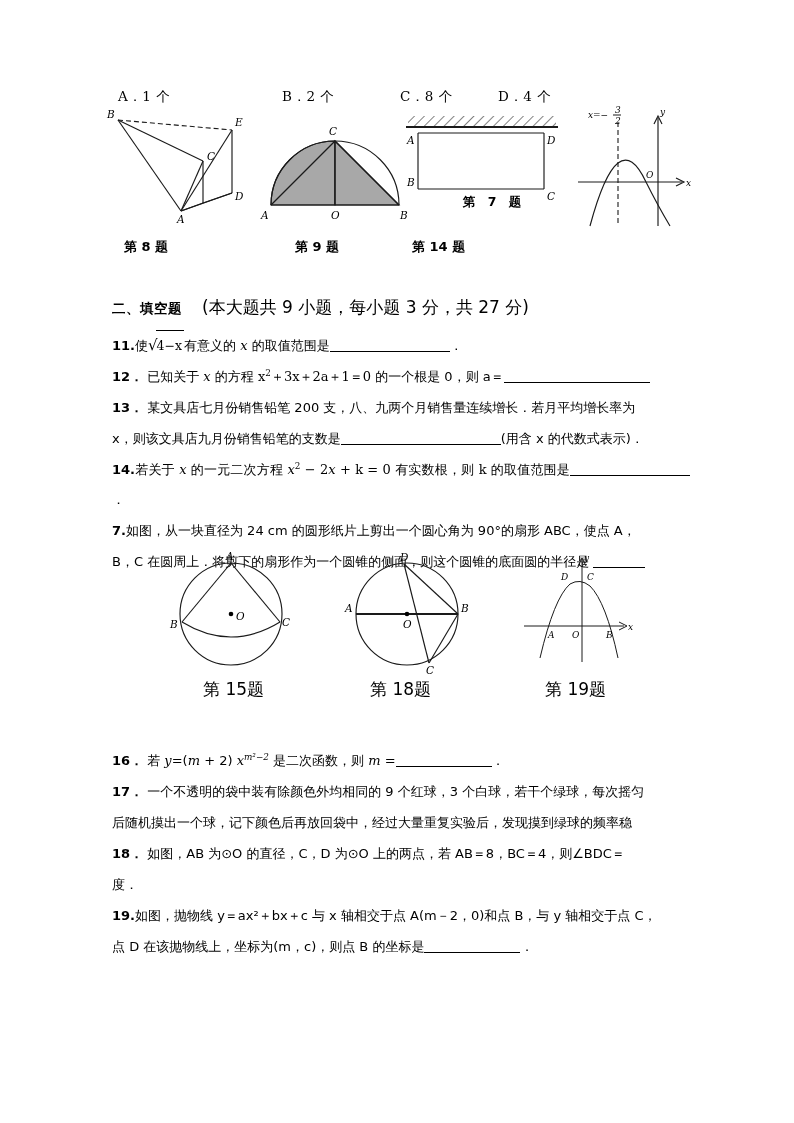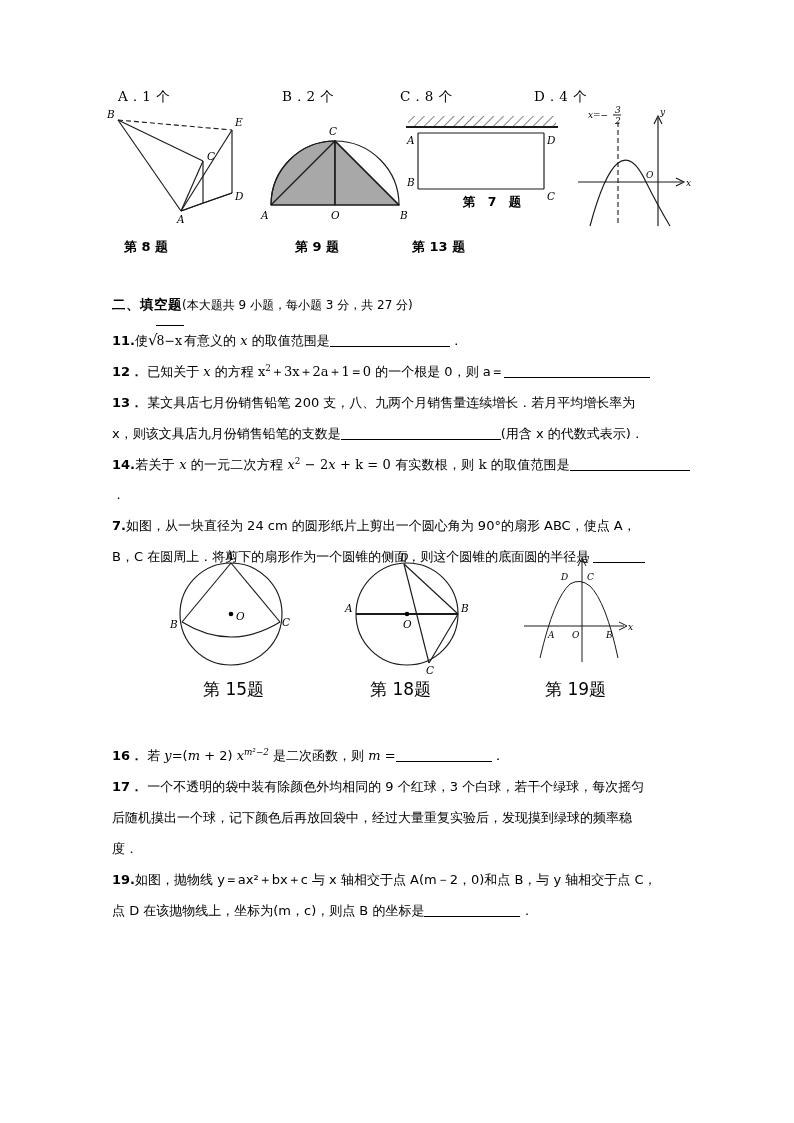--- a/index.html
+++ b/index.html
@@ -26,21 +26,21 @@
     position:absolute;font-size:13px;font-weight:bold;
     font-family:"DejaVu Sans","Liberation Sans",sans-serif;white-space:nowrap;
   }
 
   
   .body{position:absolute;left:112px;top:296px;width:578px;}
   .sec-head{
     font-size:13.5px;margin:0 0 11px 0;white-space:nowrap;
   }
   .sec-head .bold{font-weight:bold;letter-spacing:.5px;}
-  .sec-head .sub{font-size:12px;}
+  .sec-head .sub{font-size:17px;margin-left:20px;}
 
   .q{font-size:13px;line-height:30px;margin:0 0 1px 0;text-align:justify;}
   .q .num{font-weight:bold;}
   .blank{
     display:inline-block;border-bottom:1px solid #000;vertical-align:-2px;
   }
   .b-s{width:72px}.b-m{width:96px}.b-l{width:120px}.b-xl{width:146px}
   .mi{font-family:"DejaVu Serif","Liberation Serif",serif;font-style:italic;}
   .mn{font-family:"DejaVu Serif","Liberation Serif",serif;font-style:normal;}
   sup{font-size:.68em;vertical-align:super;line-height:0;}
@@ -71,21 +71,21 @@
 </head>
 <body>
 
 <div class="page">
 
   <div class="figstrip">
 
     <div class="opt-label" style="left:118px;top:0px;">A．1 个</div>
     <div class="opt-label" style="left:282px;top:0px;text-align:right;">B．2 个</div>
     <div class="opt-label" style="left:400px;top:0px;">C．8 个</div>
-    <div class="opt-label" style="left:498px;top:0px;margin-left:36px;">D．4 个</div>
+    <div class="opt-label" style="left:498px;top:0px;">D．4 个</div>
 
     <div class="fig" style="left:104px;top:20px;">
       <svg width="145" height="118" viewBox="0 0 145 118">
 
         <path class="dash" d="M14 12 L128 22"></path>
 
         <path class="stroke" d="M14 12 L77 103"></path>
         <path class="stroke" d="M14 12 L99 53"></path>
         <path class="stroke" d="M99 53 L99 95"></path>
         <path class="stroke" d="M77 103 L99 53"></path>
@@ -162,31 +162,31 @@
         <text class="lbl-s" x="37" y="7">3</text>
         <line x1="35" y1="9" x2="43" y2="9" stroke="#1a1a1a" stroke-width="1"></line>
         <text class="lbl-s" x="37" y="18">2</text>
       </svg>
     </div>
   </div>
 
   <div class="figcaptions">
     <div class="figcap" style="left:112px;top:0;">第 8 题</div>
     <div class="figcap" style="left:283px;top:0;">第 9 题</div>
-    <div class="figcap" style="left:400px;top:0;">第 13 题</div>
+    <div class="figcap" style="left:400px;top:0;">第 14 题</div>
   </div>
 
   <div class="body">
 
     <p class="sec-head">
       <span class="bold">二、填空题</span><span class="sub">(本大题共 9 小题，每小题 3 分，共 27 分)</span>
     </p>
 
     <p class="q">
-      <span class="num">11.</span>使<span class="rad"><span class="sign">√</span><span class="rcontent">8−x</span></span>有意义的 <span class="mi">x</span> 的取值范围是<span class="blank b-l"></span>．
+      <span class="num">11.</span>使<span class="rad"><span class="sign">√</span><span class="rcontent">4−x</span></span>有意义的 <span class="mi">x</span> 的取值范围是<span class="blank b-l"></span>．
     </p>
 
     <p class="q">
       <span class="num">12．</span>&nbsp;已知关于 <span class="mi">x</span> 的方程 <span class="mn">x<sup>2</sup>＋3x＋2a＋1＝0</span> 的一个根是 0，则 a＝<span class="blank b-xl"></span>
     </p>
 
     <p class="q">
       <span class="num">13．</span>&nbsp;<span>某文具店七月份销售铅笔 200 支，八、九两个月销售量连续增长．若月平均增长率为</span>
     </p>
     <p class="q">
@@ -210,20 +210,23 @@
       <span class="num">16．</span>&nbsp;若 <span class="mi">y</span>=(<span class="mi">m</span> + 2) <span class="mi">x</span><sup class="mi">m²−2</sup> 是二次函数，则<span class="mi"> m </span>=<span class="blank b-m"></span>．
     </p>
 
     <p class="q">
       <span class="num">17．</span>&nbsp;<span>一个不透明的袋中装有除颜色外均相同的 9 个红球，3 个白球，若干个绿球，每次摇匀</span>
     </p>
     <p class="q">
       <span>后随机摸出一个球，记下颜色后再放回袋中，经过大量重复实验后，发现摸到绿球的频率稳</span>
     </p>
 
+    <p class="q">
+      <span class="num">18．</span>&nbsp;<span>如图，AB 为⊙O 的直径，C，D 为⊙O 上的两点，若 AB＝8，BC＝4，则∠BDC＝</span>
+    </p>
     <p class="q">
       <span>度．</span>
     </p>
 
     <p class="q">
       <span class="num">19.</span><span>如图，抛物线 y＝ax²＋bx＋c 与 x 轴相交于点 A(m－2，0)和点 B，与 y 轴相交于点 C，</span>
     </p>
     <p class="q">
       <span>点 D 在该抛物线上，坐标为(m，c)，则点 B 的坐标是</span><span class="blank b-m"></span><span>．</span>
     </p>

